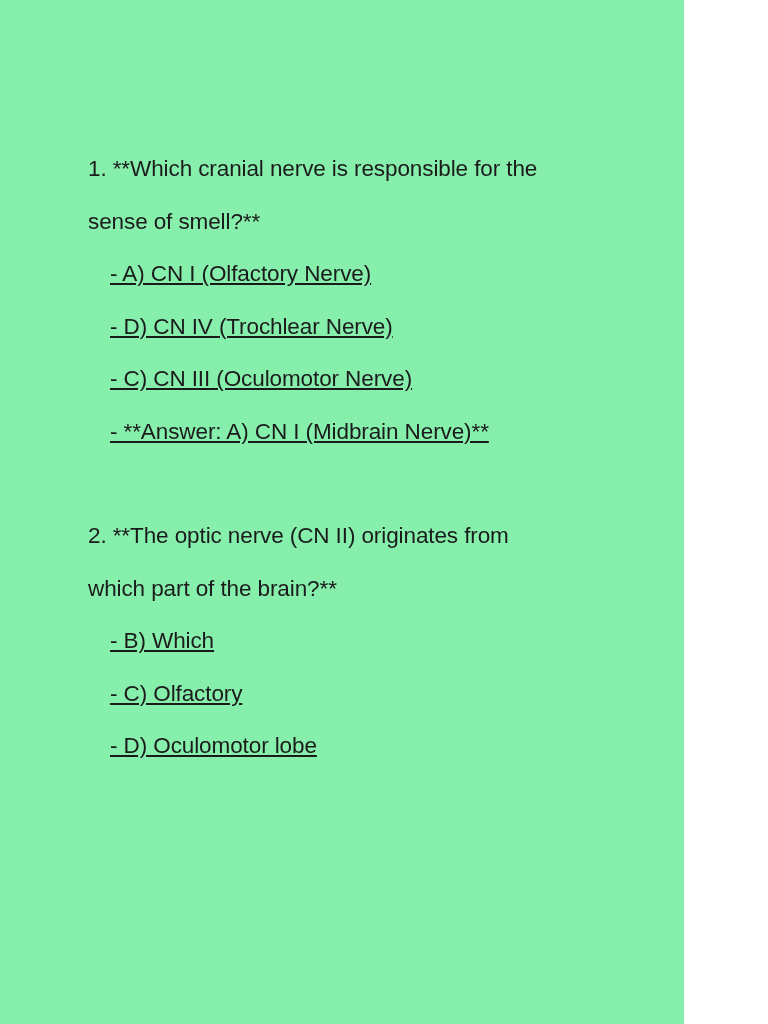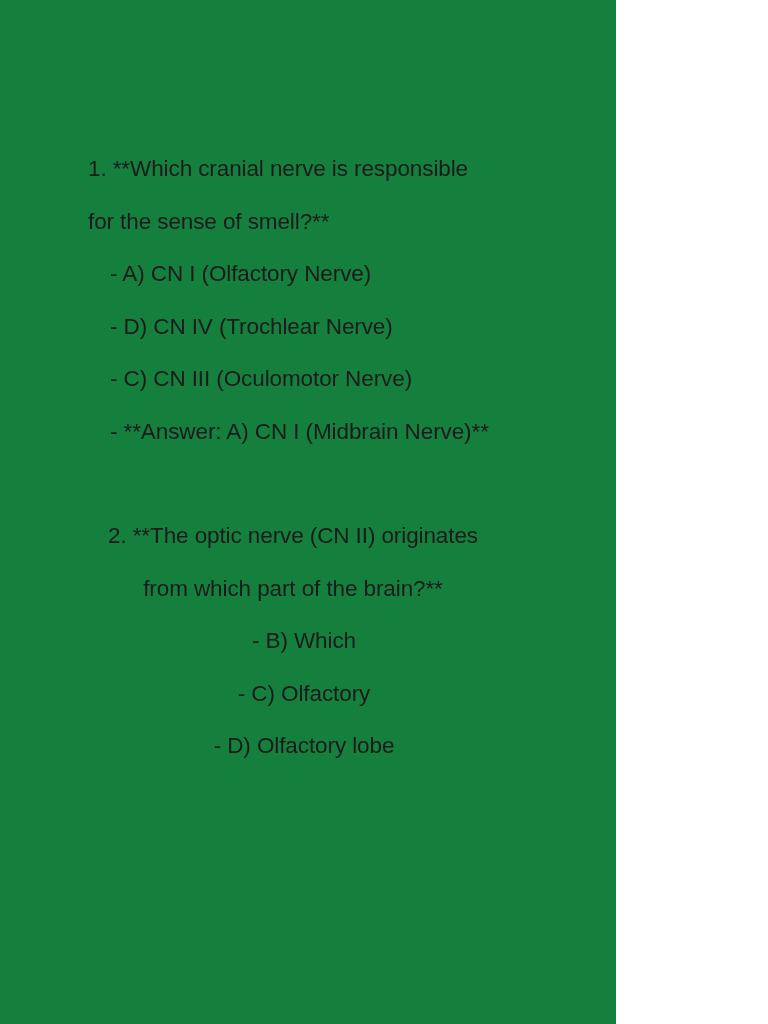--- a/index.html
+++ b/index.html
@@ -11,33 +11,32 @@
     width: 768px;
     height: 1024px;
     font-family: "Liberation Sans", "DejaVu Sans", sans-serif;
     color: #1b1b1b;
     -webkit-font-smoothing: antialiased;
     overflow: hidden;
   }
 
   .page {
     position: relative;
-    width: 616px;
+    width: 684px;
     height: 1024px;
-    background: #15803d;
+    background: #86efac;
     box-sizing: border-box;
     padding: 143px 118px 0 88px;
   }
 
   .qblock {
     margin: 0 0 52px 0;
   }
   .qblock:last-child {
     margin-bottom: 0;
-    text-align: center;
   }
 
   .question {
     font-size: 22.5px;
     line-height: 52.5px;
     letter-spacing: -0.1px;
     margin: 0;
     text-indent: 0;
     max-width: 566px;
   }
@@ -48,20 +47,21 @@
     padding: 0;
   }
 
   .option {
     font-size: 22.5px;
     line-height: 52.5px;
     letter-spacing: -0.1px;
     margin: 0;
     padding-left: 22px;
     white-space: pre;
+    text-decoration: underline;
   }
 </style>
 </head>
 <body>
 
 <div class="page">
 
   <div class="qblock">
     <p class="question">1. **Which cranial nerve is responsible for the sense of smell?**</p>
     <ul class="options">
@@ -70,17 +70,17 @@
       <li class="option">- C) CN III (Oculomotor Nerve)</li>
       <li class="option">- **Answer: A) CN I (Midbrain Nerve)**</li>
     </ul>
   </div>
 
   <div class="qblock">
     <p class="question">2. **The optic nerve (CN II) originates from which part of the brain?**</p>
     <ul class="options">
       <li class="option">- B) Which</li>
       <li class="option">- C) Olfactory</li>
-      <li class="option">- D) Olfactory lobe</li>
+      <li class="option">- D) Oculomotor lobe</li>
     </ul>
   </div>
 
 </div>
 
 </body></html>

